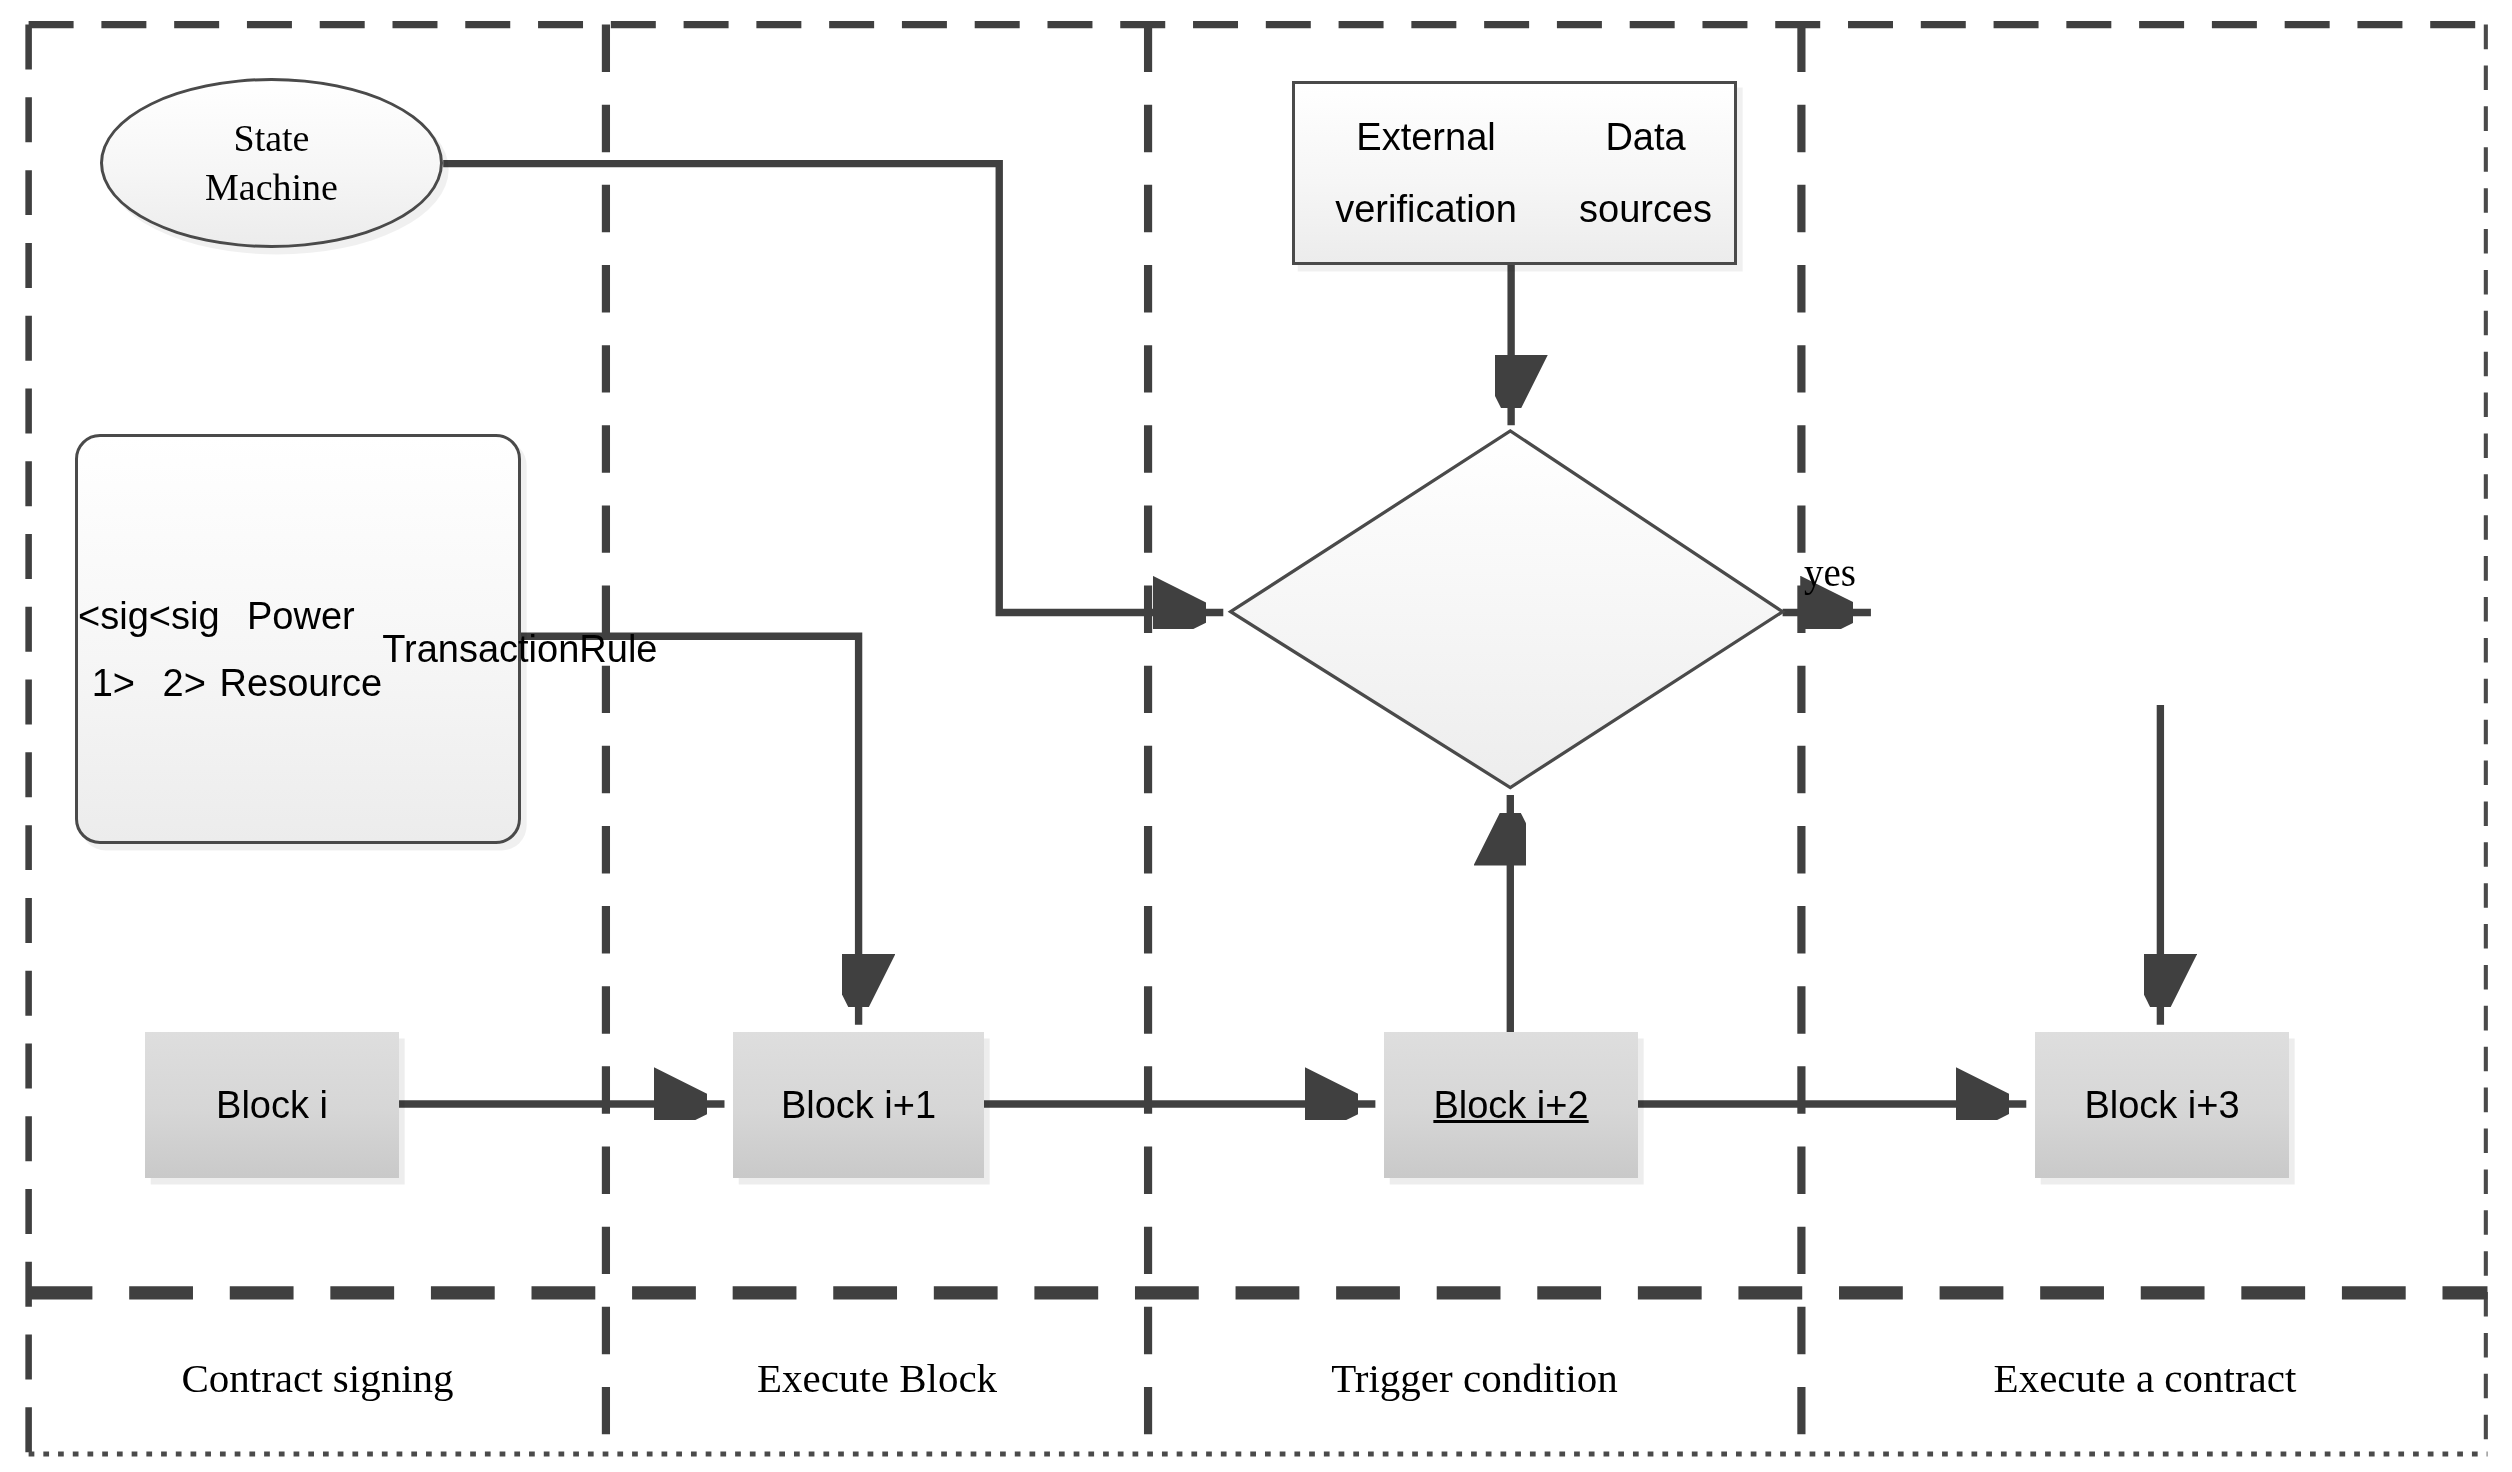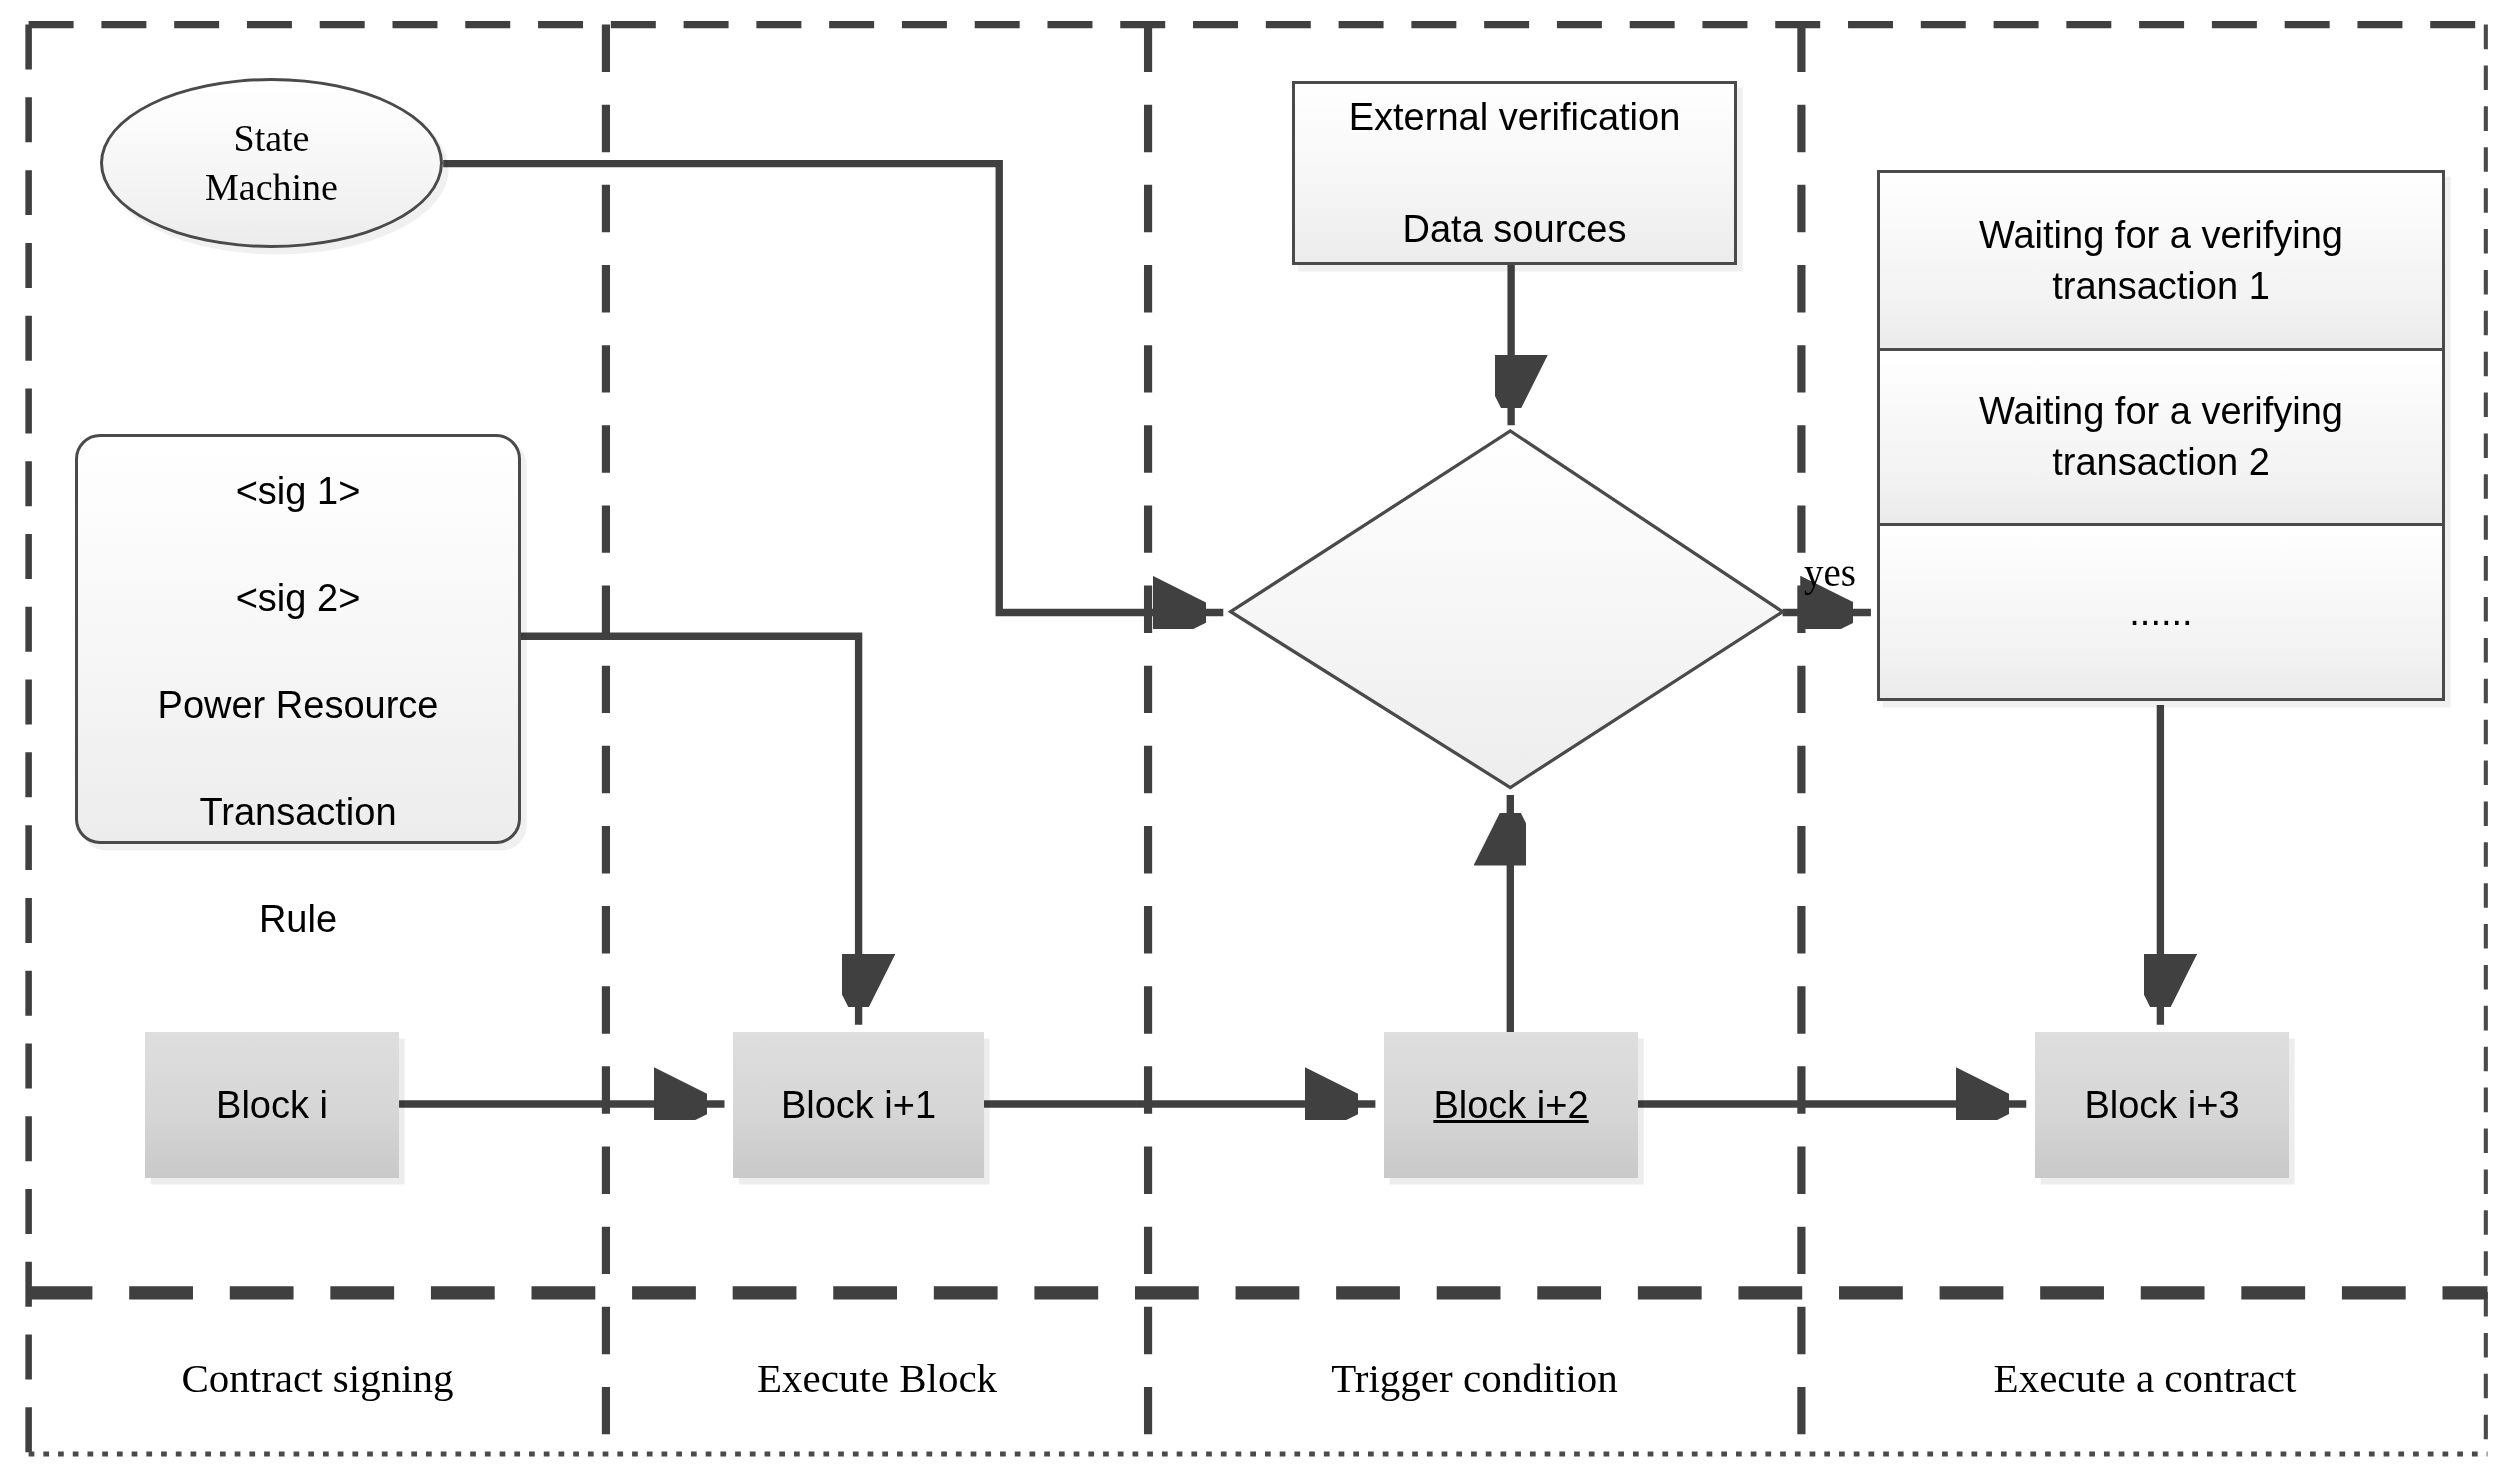--- a/index.html
+++ b/index.html
@@ -8,21 +8,21 @@
   #wires{position:absolute;left:0;top:0;width:2512px;height:1472px;}
 
   .node{position:absolute;display:flex;align-items:center;justify-content:center;
         text-align:center;box-sizing:border-box;}
   .lightbox{border:3.3px solid #4a4a4a;
         background:linear-gradient(180deg,#ffffff 0%,#f6f6f6 55%,#ececec 100%);
         box-shadow:5.7px 6.5px 0 rgba(0,0,0,0.06);}
   .ellipse{border-radius:50%;font-family:"Liberation Serif",serif;}
   .blockbox{background:linear-gradient(180deg,#dedede 0%,#d6d6d6 55%,#c9c9c9 100%);
         box-shadow:5.7px 6.5px 0 rgba(0,0,0,0.07);font-size:38px;}
-  .multiline{flex-direction:column;gap:40px;}
+  .multiline{}
   .node .ln{display:block;}
 
   .sigbox{justify-content:flex-start;padding-top:21px;font-size:38px;line-height:67px;}
   .extbox{font-size:38px;line-height:72px;}
   .ellipse .inner{font-size:38px;line-height:49px;}
   .diamond-label{font-size:38px;line-height:52px;background:transparent;}
 
   .stack{position:absolute;left:1877px;top:170px;width:568px;box-sizing:border-box;
          border:3.3px solid #4a4a4a;background:linear-gradient(180deg,#ffffff,#efefef);
          box-shadow:5.7px 6.5px 0 rgba(0,0,0,0.06);}
@@ -91,25 +91,20 @@
   </div>
 
   <div class="node lightbox multiline extbox" style="left:1292px;top:81px;width:445px;height:184px;">
     <span class="ln">External verification</span>
     <span class="ln">Data sources</span>
   </div>
 
 
   <div class="yes-label">yes</div>
 
-  <div class="stack">
-    <div class="row">Waiting for a verifying transaction 1</div>
-    <div class="row">Waiting for a verifying transaction 2</div>
-    <div class="row">......</div>
-  </div>
 
   <div class="node blockbox" style="left:145px;top:1032px;width:254px;height:146px;">Block i</div>
   <div class="node blockbox" style="left:733px;top:1032px;width:251px;height:146px;">Block i+1</div>
   <div class="node blockbox" style="left:1384px;top:1032px;width:254px;height:146px;text-decoration:underline;">Block i+2</div>
   <div class="node blockbox" style="left:2035px;top:1032px;width:254px;height:146px;">Block i+3</div>
 
   <div class="col-label" style="left:29px;width:577px;">Contract signing</div>
   <div class="col-label" style="left:606px;width:542px;">Execute Block</div>
   <div class="col-label" style="left:1148px;width:653px;">Trigger condition</div>
   <div class="col-label" style="left:1802px;width:686px;">Execute a contract</div>

